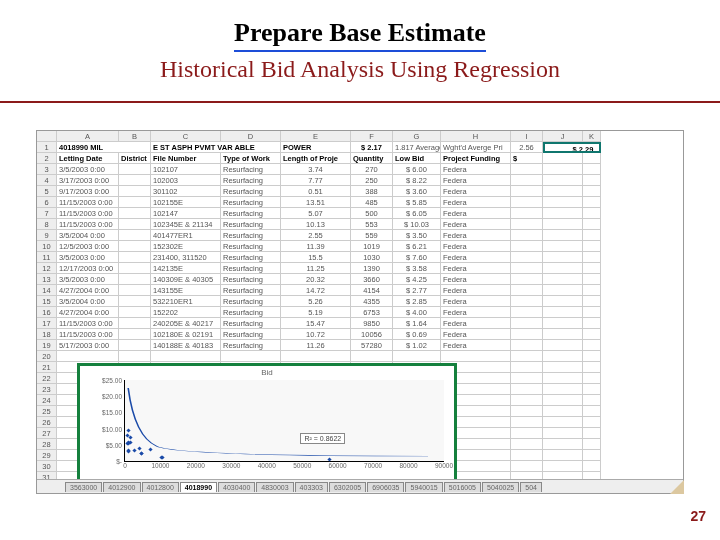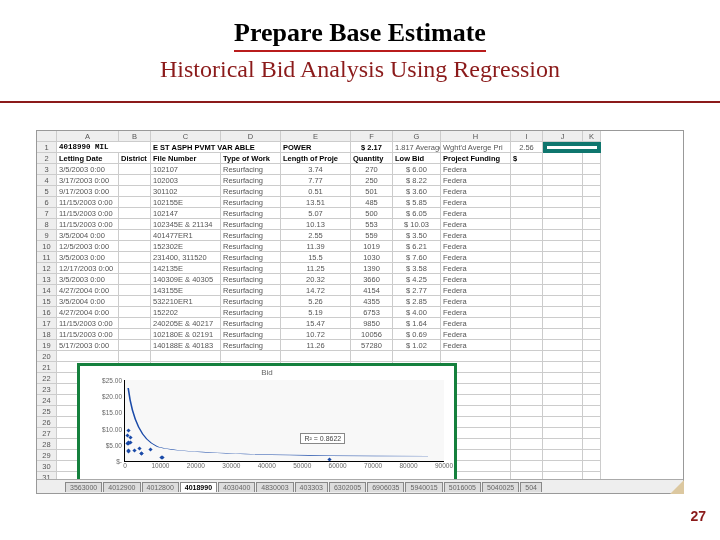--- a/index.html
+++ b/index.html
@@ -17,21 +17,21 @@
     }
     .title-area {
       text-align: center;
       padding-top: 18px;
     }
     .title {
       font-size: 26px;
       font-weight: bold;
       color: #000;
       display: inline-block;
-      border-bottom: 2px solid #b91c1c;
+      border-bottom: 2px solid #1d4ed8;
       padding-bottom: 2px;
     }
     .subtitle {
       font-size: 24px;
       font-weight: normal;
       color: #8b1a1a;
       margin-top: 4px;
     }
     .hr-line {
       width: 100%;
@@ -77,21 +77,21 @@
       text-align: center;
     }
     .bold {
       font-weight: bold;
       color: #000;
     }
     .right {
       text-align: center;
     }
     .box {
-      border: 4px solid #0f766e;
+      border: 2px solid #0f766e;
       font-weight: bold;
       color: #000;
       padding-left: 24px;
     }
     .chart-area {
       position: absolute;
       left: 40px;
       top: 232px;
       width: 380px;
       height: 120px;
@@ -224,21 +224,21 @@
       <div class="cell header-cell">C</div>
       <div class="cell header-cell">D</div>
       <div class="cell header-cell">E</div>
       <div class="cell header-cell">F</div>
       <div class="cell header-cell">G</div>
       <div class="cell header-cell">H</div>
       <div class="cell header-cell">I</div>
       <div class="cell header-cell">J</div>
       <div class="cell header-cell">K</div>
       <div class="cell rownum">1</div>
-      <div class="cell bold" style="grid-column: span 2; font-family: Liberation Mono, monospace;">4018990 MIL</div>
+      <div class="cell bold" style="grid-column: span 2;">4018990 MIL</div>
       <div class="cell bold" style="grid-column: span 2;">E  ST ASPH PVMT  VAR ABLE</div>
       <div class="cell bold">POWER</div>
       <div class="cell right bold">$  2.17</div>
       <div class="cell ">1.817 Average Pri</div>
       <div class="cell ">Wght'd Averge Pri</div>
       <div class="cell right">2.56</div>
       <div class="cell right box" style="grid-column: span 2;">$   2.29</div>
       <div class="cell rownum">2</div>
       <div class="cell bold">Letting Date</div>
       <div class="cell bold">District</div>
@@ -274,21 +274,21 @@
       <div class="cell ">Federa</div>
       <div class="cell "></div>
       <div class="cell "></div>
       <div class="cell "></div>
       <div class="cell rownum">5</div>
       <div class="cell ">9/17/2003 0:00</div>
       <div class="cell "></div>
       <div class="cell ">301102</div>
       <div class="cell ">Resurfacing</div>
       <div class="cell right">0.51</div>
-      <div class="cell right">501</div>
+      <div class="cell right">388</div>
       <div class="cell right">$ 3.60</div>
       <div class="cell ">Federa</div>
       <div class="cell "></div>
       <div class="cell "></div>
       <div class="cell "></div>
       <div class="cell rownum">6</div>
       <div class="cell ">11/15/2003 0:00</div>
       <div class="cell "></div>
       <div class="cell ">102155E</div>
       <div class="cell ">Resurfacing</div>

